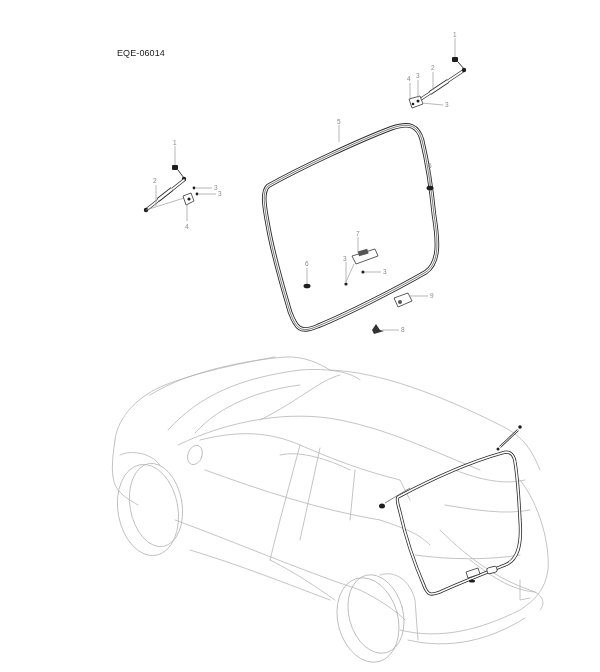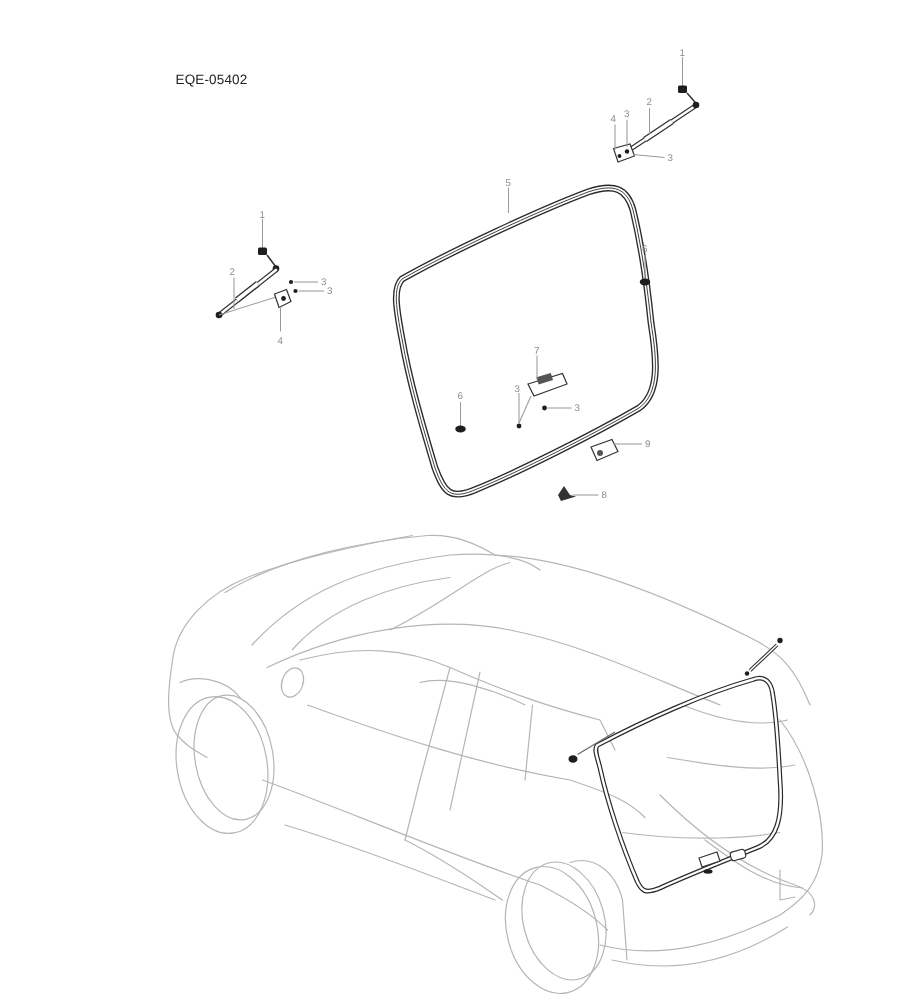--- a/index.html
+++ b/index.html
@@ -9,21 +9,21 @@
     .lbl { font-family: "Liberation Sans", sans-serif; font-size: 6.5px; fill: #8a8a8a; }
     .car { fill: none; stroke: #b5b5b5; stroke-width: 0.8; stroke-linejoin: round; stroke-linecap: round; }
     .seal { fill: none; stroke: #2a2a2a; }
     .part { fill: #ffffff; stroke: #333; stroke-width: 0.8; }
     .leader { stroke: #9a9a9a; stroke-width: 0.7; }
     .dark { fill: #1e1e1e; }
   </style>
 </head>
 <body>
 
-<div class="diagram-code">EQE-05402</div>
+<div class="diagram-code">EQE-06014</div>
 
 <svg class="canvas" width="600" height="672" viewBox="0 0 600 672" xmlns="http://www.w3.org/2000/svg">
 
   <g>
     <line class="leader" x1="455" y1="38" x2="455" y2="58"></line>
     <text class="lbl" x="453" y="37">1</text>
     <rect class="dark" x="452" y="57" width="6" height="5" rx="1"></rect>
     <line x1="458" y1="62" x2="465" y2="70" stroke="#333" stroke-width="1"></line>
 
     <line x1="463" y1="71" x2="415" y2="103" stroke="#333" stroke-width="3.2" stroke-linecap="round"></line>

